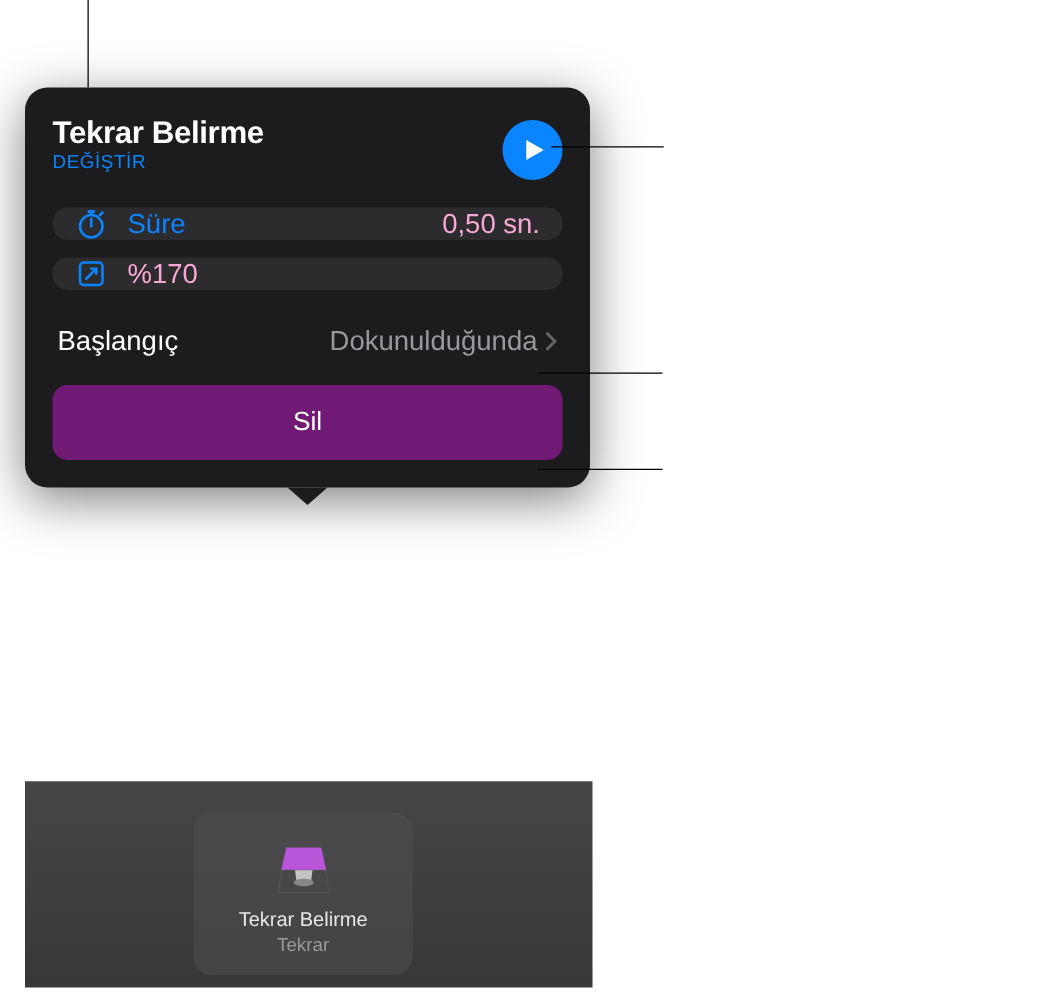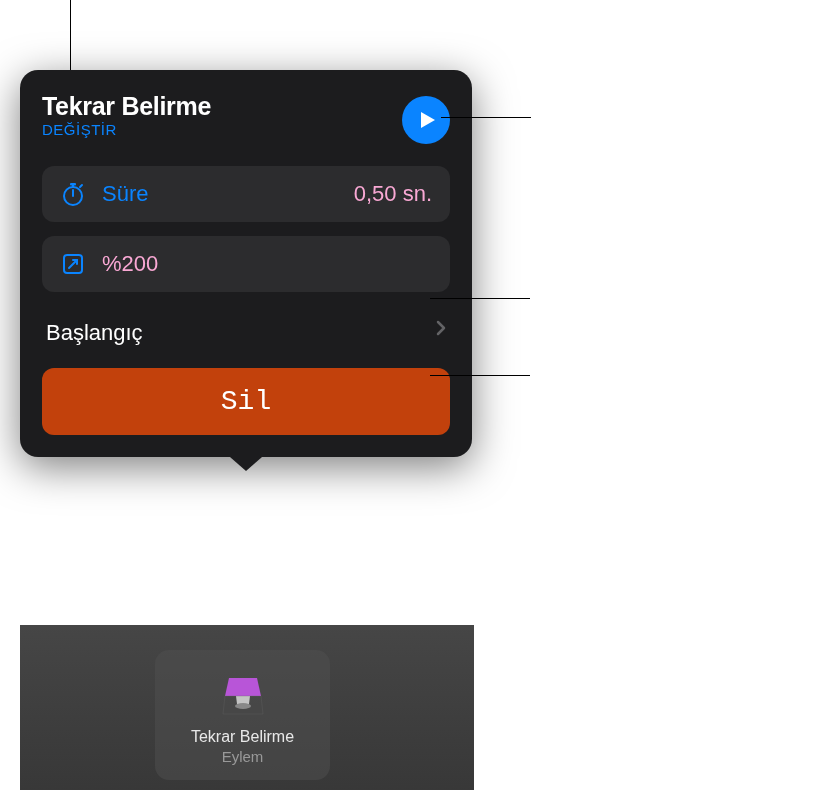--- a/index.html
+++ b/index.html
@@ -129,21 +129,21 @@
       margin-top: 4px;
     }
     
     .play-button svg {
       margin-left: 3px;
     }
     
     .setting-row {
       background: #2c2c2e;
       border-radius: 12px;
-      padding: 15px 18px;
+      padding: 0 18px;
       display: flex;
       align-items: center;
       margin-bottom: 14px;
       cursor: pointer;
     }
     
     .setting-icon {
       width: 26px;
       height: 26px;
       margin-right: 16px;
@@ -158,21 +158,21 @@
       flex: 1;
     }
     
     .setting-value {
       color: #f9a8d4;
       font-size: 22px;
     }
     
     .start-row {
       display: flex;
-      align-items: flex-start;
+      align-items: flex-end;
       padding: 14px 4px 14px 4px;
       cursor: pointer;
     }
     
     .start-label {
       color: #ffffff;
       font-size: 22px;
       flex: 1;
     }
     
@@ -181,30 +181,29 @@
       font-size: 22px;
       margin-right: 6px;
     }
     
     .chevron {
       color: #636366;
     }
     
     .delete-button {
       width: 100%;
-      background: #c2410c;
+      background: #701a75;
       border: none;
       border-radius: 12px;
       padding: 18px;
       color: #ffffff;
-      font-size: 28px;
+      font-size: 21px;
       font-weight: 400;
       cursor: pointer;
       margin-top: 8px;
-      font-family: Liberation Mono, monospace;
     }
     
     .callout-line {
       position: absolute;
       background: #000000;
       height: 1px;
     }
     
     .callout-line-vertical {
       position: absolute;
@@ -244,21 +243,21 @@
 <div class="thumbnail">
   <div class="thumbnail-icon">
     <svg viewBox="0 0 52 46">
       <path d="M 12 4 L 40 4 L 44 22 L 8 22 Z" fill="#b855d8" stroke="none"></path>
       <path d="M 19 22 L 33 22 L 32 30 L 20 30 Z" fill="#c4c4c4"></path>
       <ellipse cx="26" cy="32" rx="8" ry="3" fill="#888"></ellipse>
       <path d="M 8 22 L 44 22 L 46 40 L 6 40 Z" fill="none" stroke="#666" stroke-width="0.8" opacity="0.4"></path>
     </svg>
   </div>
   <div class="thumbnail-title">Tekrar Belirme</div>
-  <div class="thumbnail-subtitle">Eylem</div>
+  <div class="thumbnail-subtitle">Tekrar</div>
 </div>
 
 <div class="popover">
   <div class="popover-header">
     <div class="popover-title-group">
       <div class="popover-title">Tekrar Belirme</div>
       <div class="popover-change">DEĞİŞTİR</div>
     </div>
     <button class="play-button">
       <svg width="18" height="20" viewBox="0 0 18 20">
@@ -282,25 +281,26 @@
   </div>
   
   <div class="setting-row">
     <div class="setting-icon">
       <svg width="26" height="26" viewBox="0 0 26 26">
         <rect x="4" y="4" width="18" height="18" rx="3" fill="none" stroke="#0a84ff" stroke-width="2"></rect>
         <path d="M 9 17 L 17 9" stroke="#0a84ff" stroke-width="2" stroke-linecap="round"></path>
         <path d="M 13 9 L 17 9 L 17 13" fill="none" stroke="#0a84ff" stroke-width="2" stroke-linecap="round" stroke-linejoin="round"></path>
       </svg>
     </div>
-    <div class="setting-value">%200</div>
+    <div class="setting-value">%170</div>
   </div>
   
   <div class="start-row">
     <div class="start-label">Başlangıç</div>
+    <div class="start-value">Dokunulduğunda</div>
     <div class="chevron">
       <svg width="10" height="16" viewBox="0 0 10 16">
         <path d="M 2 2 L 8 8 L 2 14" fill="none" stroke="#636366" stroke-width="2.5" stroke-linecap="round" stroke-linejoin="round"></path>
       </svg>
     </div>
   </div>
   
   <button class="delete-button">Sil</button>
 </div>
 

